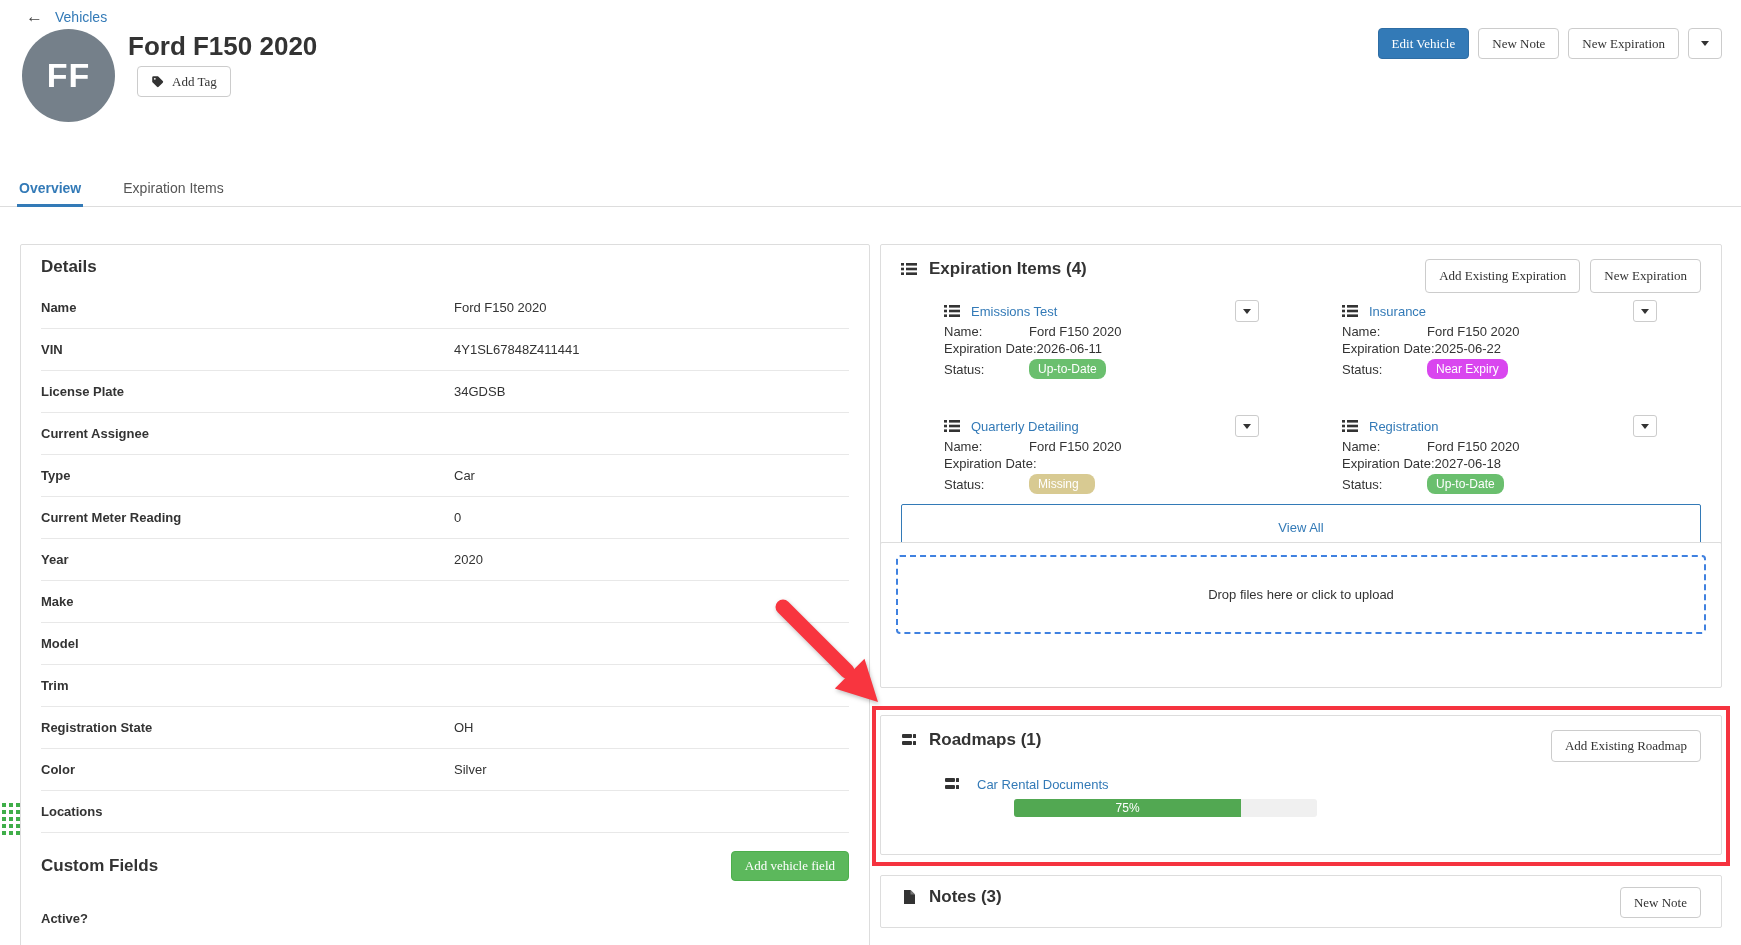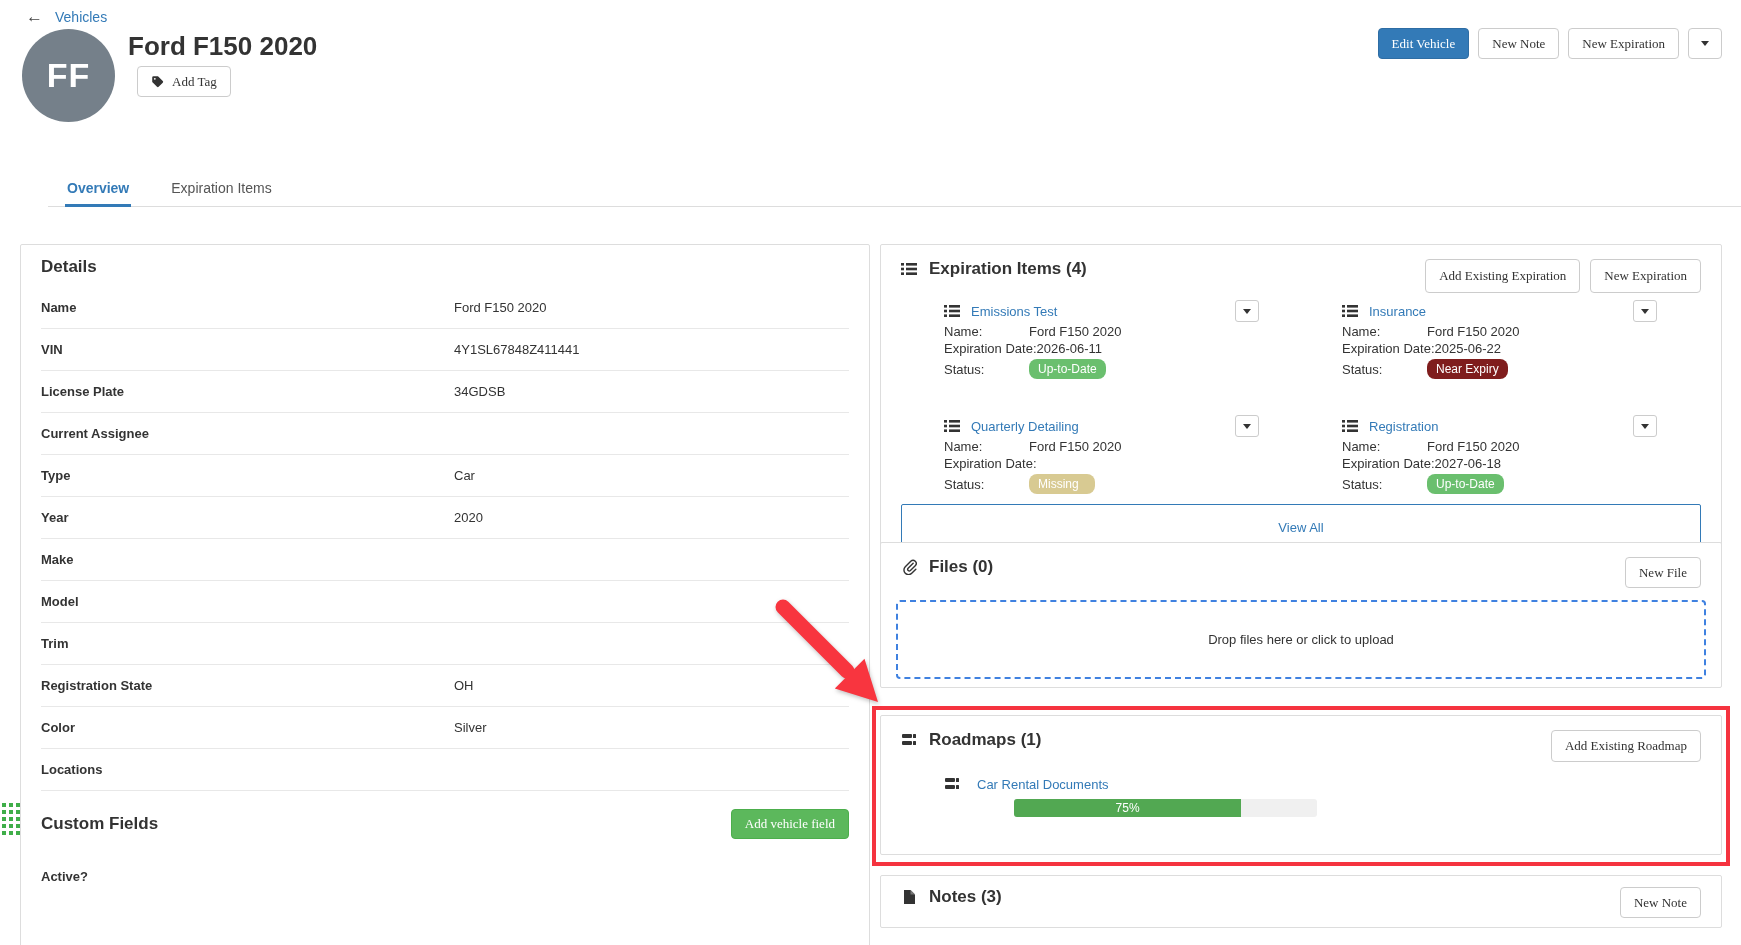--- a/index.html
+++ b/index.html
@@ -26,21 +26,21 @@
   .avatar { position:absolute; left:22px; top:29px; width:93px; height:93px; border-radius:50%;
             background:#75808a; color:#fff; font-size:34px; font-weight:700; letter-spacing:1px;
             display:flex; align-items:center; justify-content:center; }
   .page-title { position:absolute; left:128px; top:31px; font-size:26px; font-weight:600; color:#333; }
   .add-tag-btn { position:absolute; left:137px; top:66px; }
   .top-actions { position:absolute; right:19px; top:28px; display:flex; gap:9px; }
   .caret-top-btn { width:34px; padding:0; }
 
   
   .tabs { position:absolute; left:0; right:0; top:178px; height:29px; border-bottom:1px solid #ddd;
-          display:flex; gap:42px; padding-left:19px;margin-left:48px; }
+          display:flex; gap:42px; padding-left:19px; }
   .tab { position:relative; font-size:14px; color:#555; cursor:pointer; padding-top:2px; }
   .tab.active { color:#337ab7; font-weight:700; }
   .tab.active::after { content:""; position:absolute; left:-2px; right:-2px; bottom:-1px; height:3px; background:#337ab7; }
 
   
   .left-panel { left:20px; top:244px; width:850px; height:780px; padding-top:12px; }
   .section-heading { font-size:17px; font-weight:700; margin:0 0 10px 0; }
   .detail-row { display:flex; align-items:center; height:42px; border-bottom:1px solid #e8e8e8; font-size:13px; }
   .detail-label { flex:0 0 413px; font-weight:700; }
   .detail-value { flex:1; }
@@ -136,20 +136,24 @@
       <span class="detail-label">License Plate</span>
       <span class="detail-value">34GDSB</span>
     </div>
     <div class="detail-row">
       <span class="detail-label">Current Assignee</span>
       <span class="detail-value"></span>
     </div>
     <div class="detail-row">
       <span class="detail-label">Type</span>
       <span class="detail-value">Car</span>
+    </div>
+    <div class="detail-row">
+      <span class="detail-label">Current Meter Reading</span>
+      <span class="detail-value">0</span>
     </div>
     <div class="detail-row">
       <span class="detail-label">Year</span>
       <span class="detail-value">2020</span>
     </div>
     <div class="detail-row">
       <span class="detail-label">Make</span>
       <span class="detail-value"></span>
     </div>
     <div class="detail-row">
@@ -272,21 +276,21 @@
         <div class="exp-line">
             <span class="exp-label">Name:</span>
             <span>Ford F150 2020</span>
           </div>
         <div class="exp-line">
             <span class="exp-label">Expiration Date:</span>
             <span>2025-06-22</span>
           </div>
         <div class="exp-line" style="margin-top:2px;">
             <span class="exp-label">Status:</span>
-            <span class="badge" style="background-color: #7f1d1d;">Near Expiry</span>
+            <span class="badge" style="background-color: #d946ef;">Near Expiry</span>
           </div>
       </div>
 
       <div class="exp-item">
         <div class="exp-title-row">
           <svg class="icon16" viewBox="0 0 16 16">
             <g fill="#333">
                 <rect x="0" y="2" width="3" height="2.6"></rect>
                 <rect x="5" y="2" width="11" height="2.6"></rect>
             <rect x="0" y="6.7" width="3" height="2.6"></rect>
@@ -344,29 +348,20 @@
             <span class="badge" style="background-color: rgb(106, 191, 110);">Up-to-Date</span>
           </div>
       </div>
 
     </div>
 
     <div class="view-all">View All</div>
   </div>
 
   <div class="panel files-panel">
-    <div class="panel-head">
-      <div class="panel-title">
-        <svg class="icon16" viewBox="0 0 16 16">
-          <path d="M12.4 4.1 7.1 9.4a1.7 1.7 0 0 0 2.4 2.4l5.1-5.1a3.3 3.3 0 0 0-4.7-4.7L4.1 7.8a4.8 4.8 0 0 0 6.8 6.8l4.3-4.3" fill="none" stroke="#333" stroke-width="1.5" stroke-linecap="round" transform="scale(0.95) translate(0.4,0.4)"></path>
-        </svg>
-        <span>Files (0)</span>
-      </div>
-      <button class="btn">New File</button>
-    </div>
     <div class="dropzone">Drop files here or click to upload</div>
   </div>
 
   <div class="panel roadmaps-panel">
     <div class="panel-head">
       <div class="panel-title">
         <svg class="icon16" viewBox="0 0 16 16">
           <g fill="#333">
               <rect x="1" y="2" width="10" height="4" rx="1"></rect>
               <rect x="12" y="2" width="3" height="4" rx="0.5"></rect>

